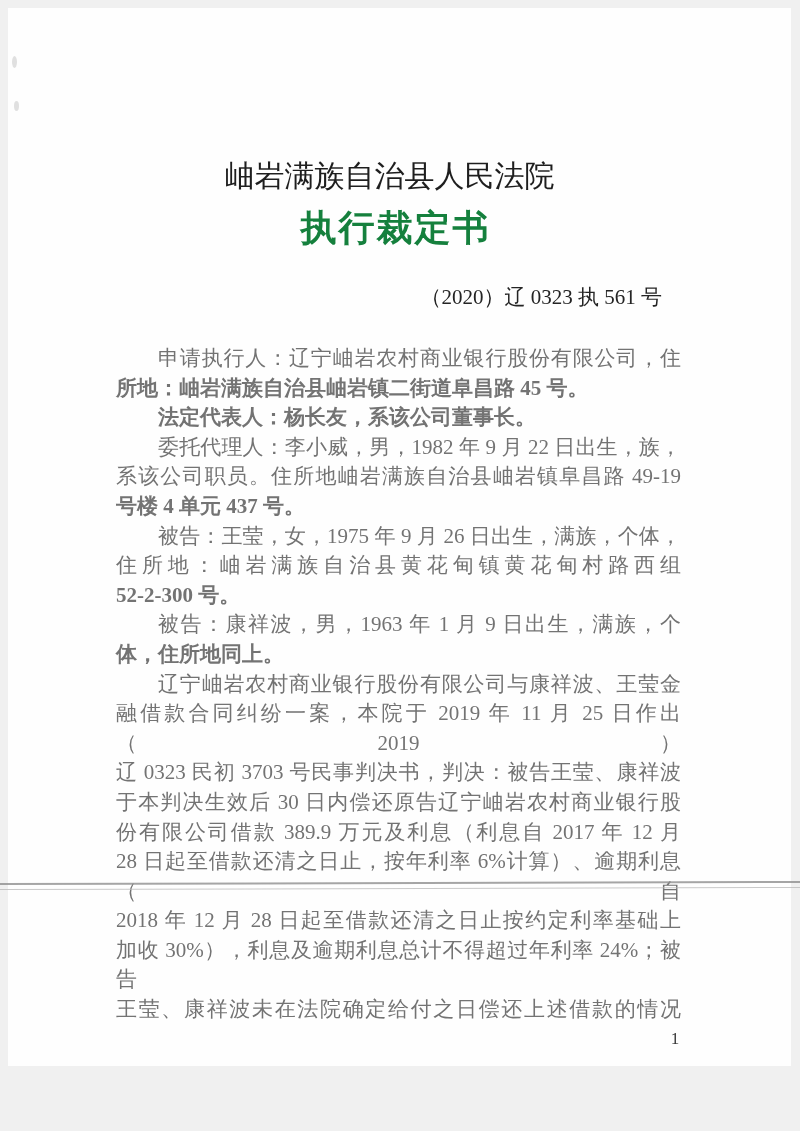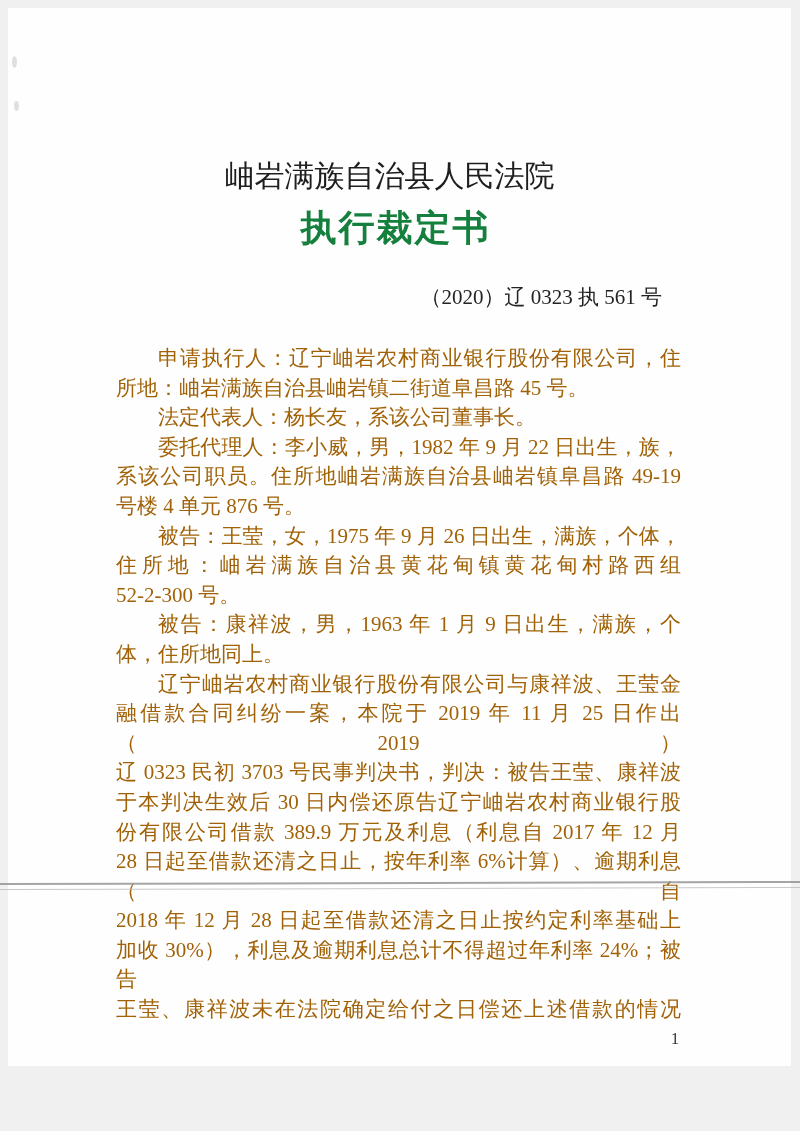--- a/index.html
+++ b/index.html
@@ -55,30 +55,30 @@
     color: #242424;
     white-space: nowrap;
     padding-left: 24px;
   }
   .doc-body {
     position: absolute;
     top: 336px; left: 108px;
     width: 565px;
     font-size: 21px;
     line-height: 29.6px;
-    color: #a16207;
+    color: #737373;
   }
   .bline { width: 100%; white-space: nowrap; }
   .bline.j {
     white-space: normal;
     text-align: justify;
     text-align-last: justify;
     text-justify: inter-character;
   }
-  .bline.l { text-align: left; }
+  .bline.l { text-align: left; font-weight: bold; }
   .bline.ind { text-indent: 2em; }
   .crease {
     position: absolute;
     left: -5px; top: 882px;
     width: 810px; height: 4px;
     border-top: 2px solid #8f8f8f;
     border-bottom: 1px solid #bcbcbc;
     transform: rotate(-0.15deg);
     opacity: .8;
   }
@@ -104,21 +104,21 @@
   <div class="doc-title">执行裁定书</div>
 
   <div class="case-number">（2020）辽 0323 执 561 号</div>
 
   <div class="doc-body">
     <div class="bline j ind">申请执行人：辽宁岫岩农村商业银行股份有限公司，住</div>
     <div class="bline l">所地：岫岩满族自治县岫岩镇二街道阜昌路 45 号。</div>
     <div class="bline l ind">法定代表人：杨长友，系该公司董事长。</div>
     <div class="bline j ind">委托代理人：李小威，男，1982 年 9 月 22 日出生，族，</div>
     <div class="bline j">系该公司职员。住所地岫岩满族自治县岫岩镇阜昌路 49-19</div>
-    <div class="bline l">号楼 4 单元 876 号。</div>
+    <div class="bline l">号楼 4 单元 437 号。</div>
     <div class="bline j ind">被告：王莹，女，1975 年 9 月 26 日出生，满族，个体，</div>
     <div class="bline j">住所地：岫岩满族自治县黄花甸镇黄花甸村路西组</div>
     <div class="bline l">52-2-300 号。</div>
     <div class="bline j ind">被告：康祥波，男，1963 年 1 月 9 日出生，满族，个</div>
     <div class="bline l">体，住所地同上。</div>
     <div class="bline j ind">辽宁岫岩农村商业银行股份有限公司与康祥波、王莹金</div>
     <div class="bline j">融借款合同纠纷一案，本院于 2019 年 11 月 25 日作出（2019）</div>
     <div class="bline j">辽 0323 民初 3703 号民事判决书，判决：被告王莹、康祥波</div>
     <div class="bline j">于本判决生效后 30 日内偿还原告辽宁岫岩农村商业银行股</div>
     <div class="bline j">份有限公司借款 389.9 万元及利息（利息自 2017 年 12 月</div>

